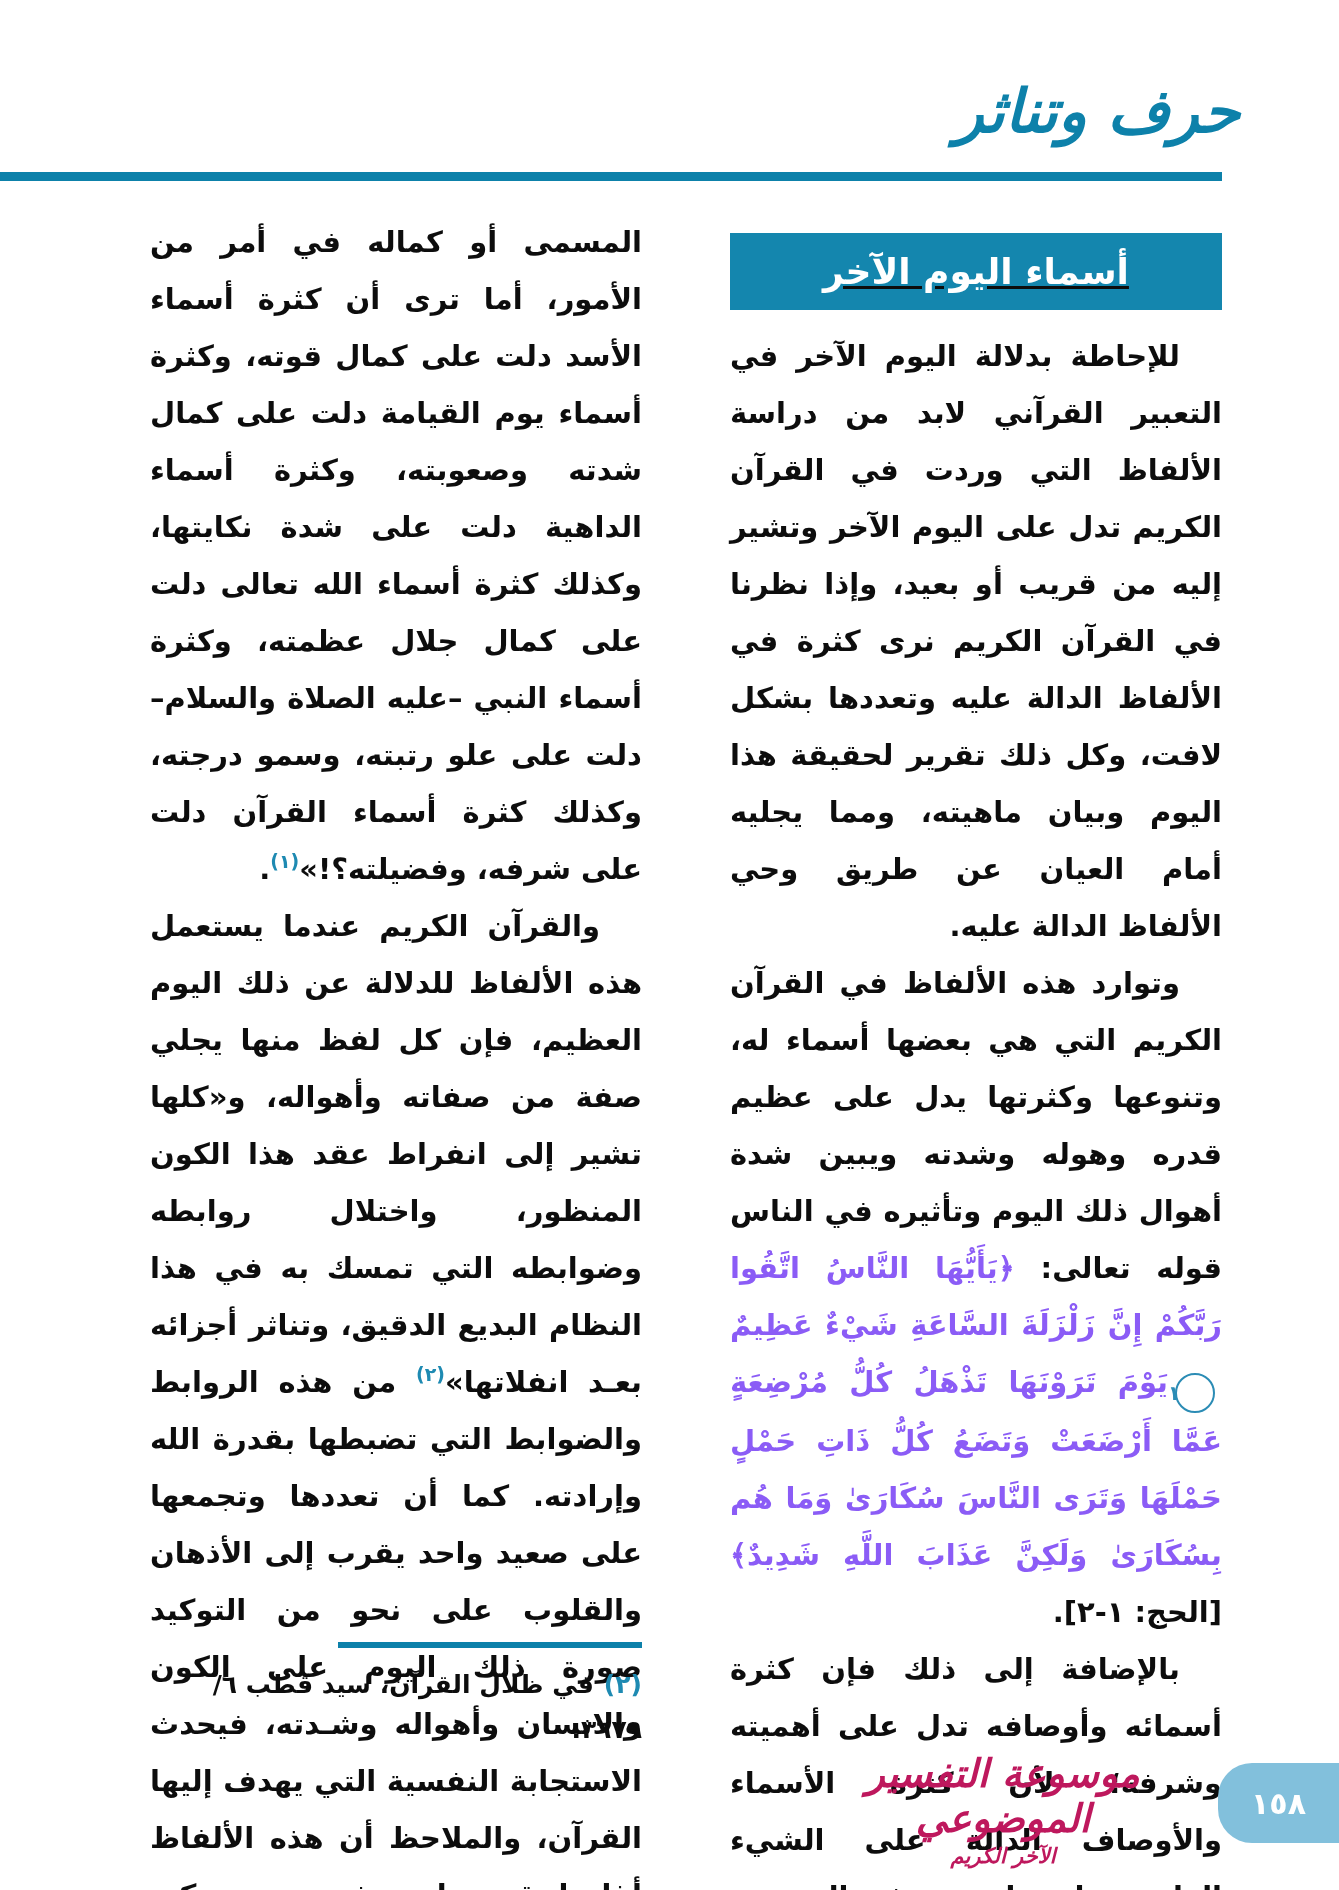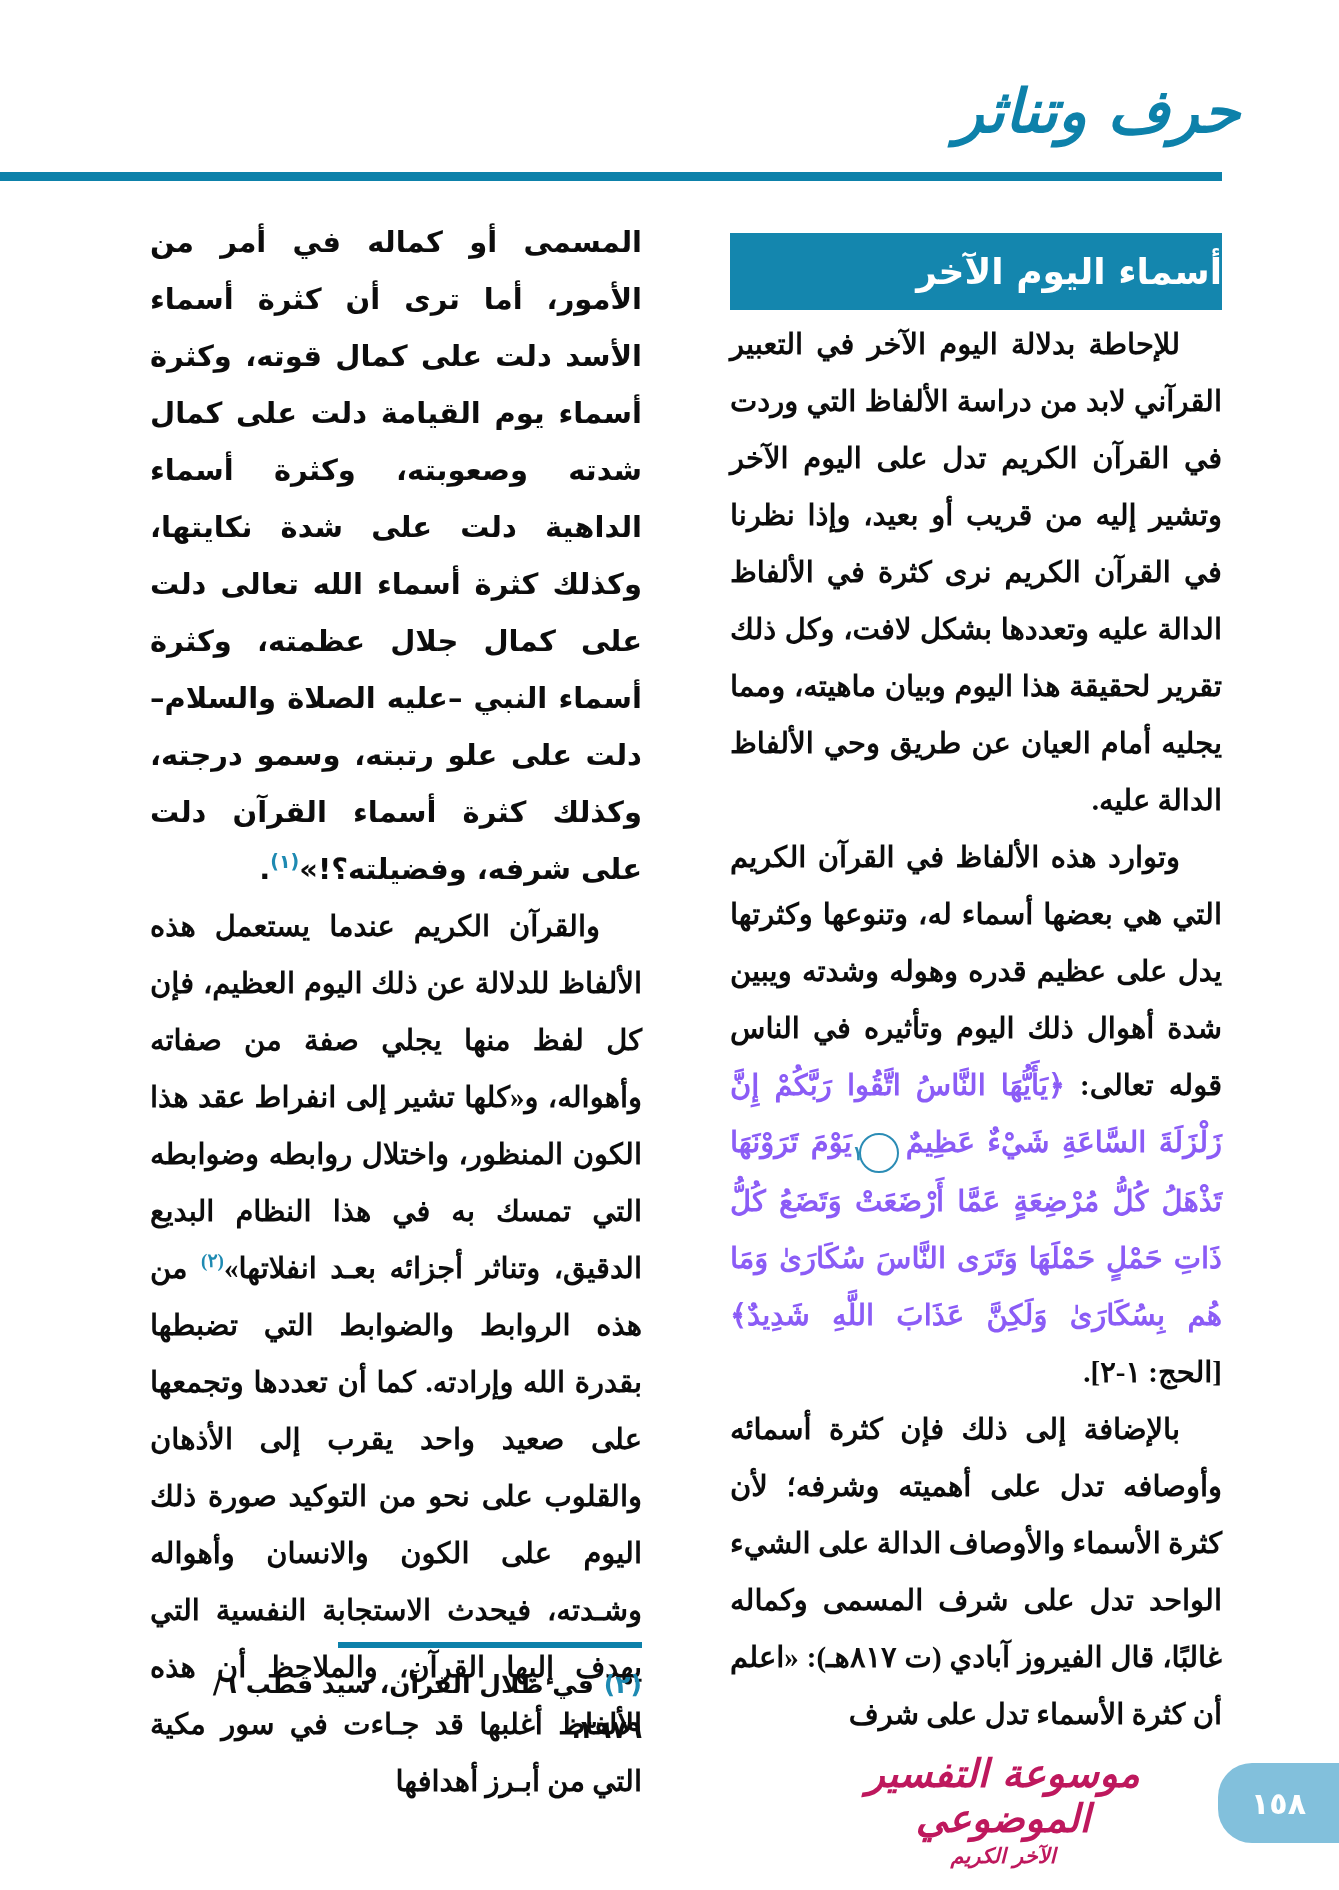--- a/index.html
+++ b/index.html
@@ -17,24 +17,24 @@
     position:absolute;top:172px;left:0;width:1222px;height:9px;background:#0d81aa;
   }
   
   .col{
     position:absolute;width:492px;direction:rtl;text-align:justify;
     font-size:29px;line-height:57px;font-weight:bold;color:#0d0d0d;
   }
   .col-right{right:117px;top:233px;}
   .col-left{left:150px;top:214px;}
   .col p{margin:0;}
-  .indent{text-indent:42px;font-family:Liberation Serif, serif;}
+  .indent{text-indent:42px;}
   .section-title-box{
-    background:#1486ae;height:77px;margin-bottom:6px;
-    display:flex;align-items:center;justify-content:flex-start;
+    background:#1486ae;height:77px;margin-bottom:18px;
+    display:flex;align-items:center;justify-content:center;text-decoration:underline;
   }
   .section-title{color:#ffffff;font-size:36px;font-weight:bold;}
   .verse{color:#8b5cf6;}
   .ayah-circle{
     display:inline-flex;align-items:center;justify-content:center;
     width:36px;height:36px;border:2px solid #2b8cb5;border-radius:50%;
     font-size:20px;line-height:36px;color:#2b8cb5;vertical-align:-8px;margin:0 7px;
   }
   .fn-sup{color:#1e8ab2;font-size:19px;vertical-align:super;line-height:0;font-weight:bold;}
   

